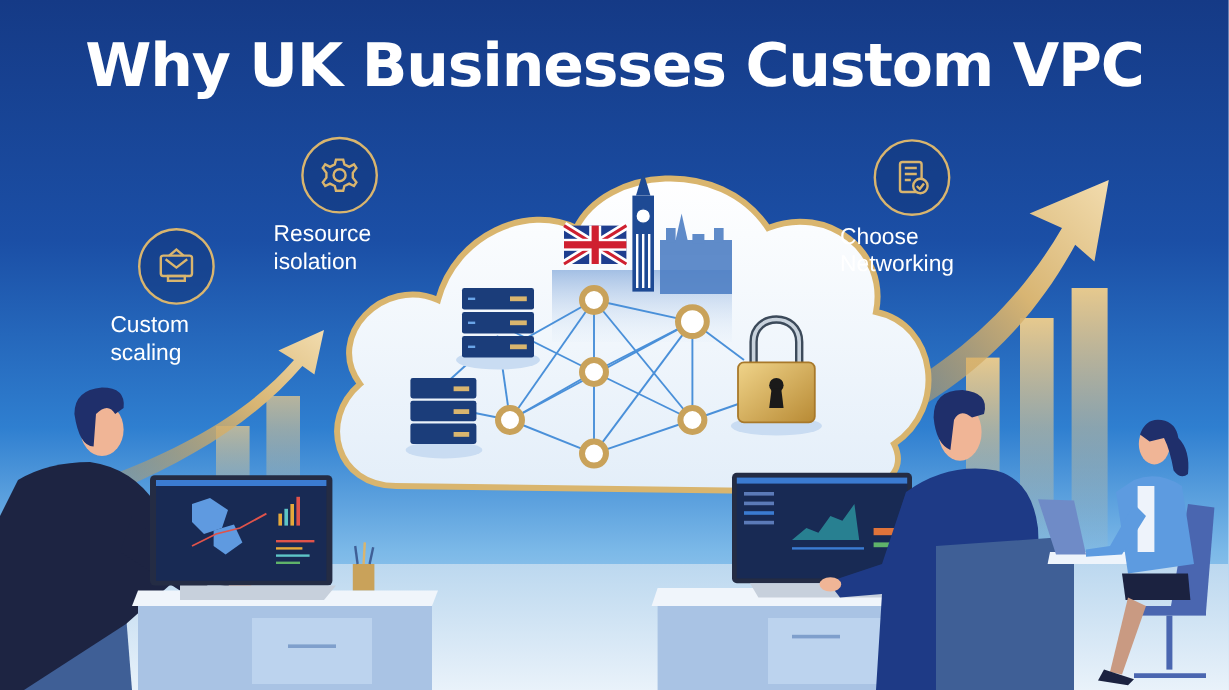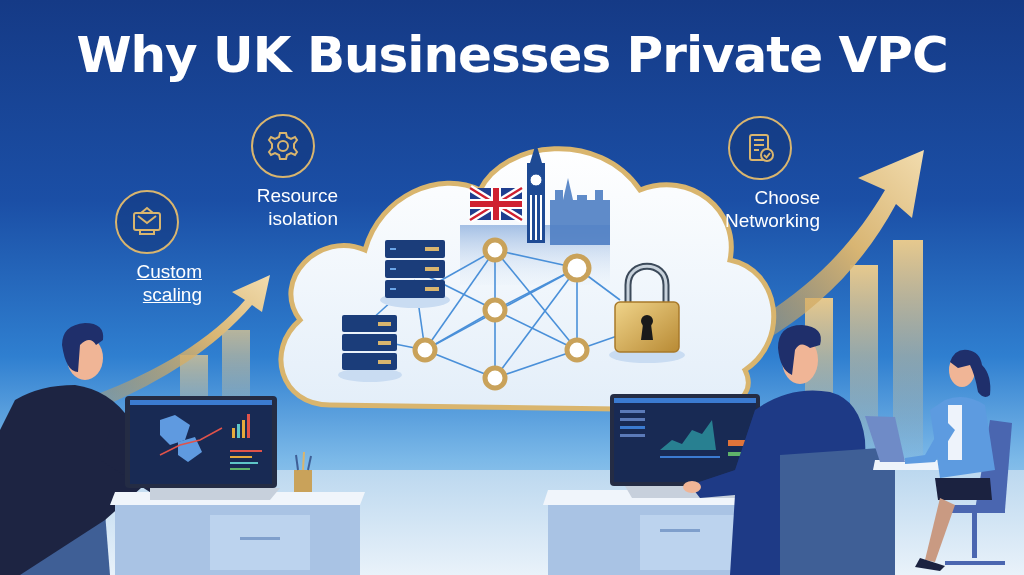--- a/index.html
+++ b/index.html
@@ -3,27 +3,27 @@
   <meta charset="utf-8">
   <style>
     html, body { margin: 0; padding: 0; }
     body { width: 1024px; height: 575px; overflow: hidden; font-family: "DejaVu Sans", sans-serif; }
     .stage { position: relative; width: 1024px; height: 575px; overflow: hidden;
       background: linear-gradient(180deg, #153a86 0%, #1b4fa6 35%, #2f7fd0 62%, #7cb9e8 80%, #cfe4f5 100%); }
     .stage svg.scene { position: absolute; left: 0; top: 0; }
     .title { position: absolute; left: 0; top: 26px; width: 1024px; text-align: center;
       color: #ffffff; font-family: "DejaVu Sans", sans-serif; font-weight: bold; font-size: 50px;
       letter-spacing: -1px; margin: 0; }
-    .feature { position: absolute; text-align: right; color: #ffffff; }
+    .feature { position: absolute; text-align: left; color: #ffffff; }
     .feature .badge { width: 64px; height: 64px; border: 2px solid #d9b56e; border-radius: 50%;
       margin: 0 auto 6px; display: flex; align-items: center; justify-content: center;
       background: rgba(18, 54, 122, 0.55); box-sizing: border-box; }
     .feature .label { font-family: "Liberation Sans", sans-serif; font-size: 19px; line-height: 23px;
       color: #ffffff; white-space: pre-line; }
-    #f-custom { left: 92px; top: 190px; width: 110px; text-decoration: underline; }
+    #f-custom { left: 92px; top: 190px; width: 110px; }
     #f-resource { left: 228px; top: 114px; width: 110px; }
     #f-private { left: 700px; top: 116px; width: 120px; }
   </style>
 </head>
 <body>
 
 <div class="stage">
 
   <svg class="scene" width="1024" height="575" viewBox="0 0 1024 575">
     <defs>
@@ -250,21 +250,21 @@
       <path d="M940 498 L925 560 L935 562 L955 505 Z" fill="#c99a82"></path>
       <path d="M920 558 L945 566 L940 571 L915 567 Z" fill="#1b2240"></path>
 
       <path d="M945 420 L925 455 L905 458 L905 464 L935 462 L955 430 Z" fill="#5d9be0"></path>
 
       <ellipse cx="962" cy="370" rx="13" ry="17" fill="#f0b596"></ellipse>
       <path d="M950 362 Q955 348, 968 350 Q980 352, 982 365 Q992 375, 990 395 Q984 400, 978 392 Q975 375, 970 365 L958 368 Z" fill="#1f2f6b"></path>
     </g>
   </svg>
 
-  <h1 class="title">Why UK Businesses Private VPC</h1>
+  <h1 class="title">Why UK Businesses Custom VPC</h1>
 
   <div class="feature" id="f-custom">
     <div class="badge">
       <svg width="36" height="36" viewBox="0 0 36 36" fill="none" stroke="#d9b56e" stroke-width="2">
         <rect x="5" y="9" width="26" height="17" rx="2"></rect>
         <path d="M9 12 L18 19 L27 12"></path>
         <path d="M12 9 L18 4 L24 9"></path>
         <rect x="11" y="26" width="14" height="4"></rect>
       </svg>
     </div>

